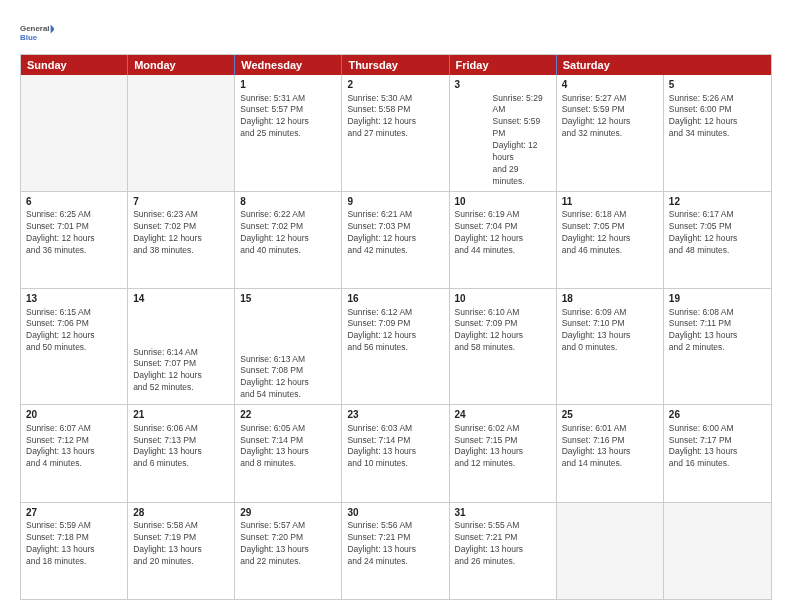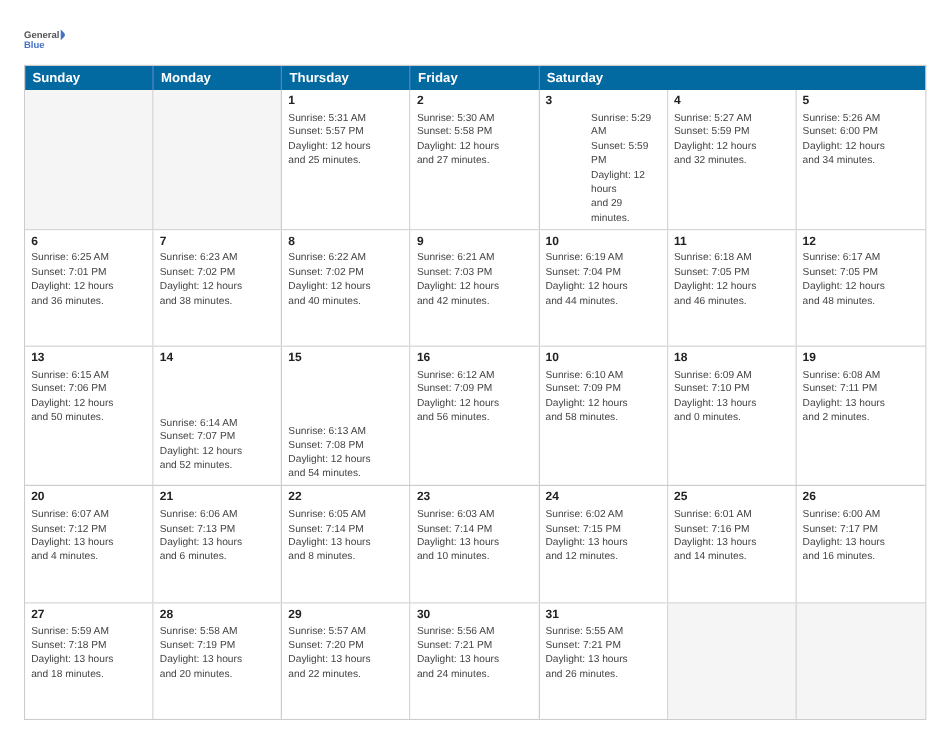--- a/index.html
+++ b/index.html
@@ -44,21 +44,21 @@
     }
     .calendar {
       flex: 1;
       display: flex;
       flex-direction: column;
       border: 1px solid #ccc;
     }
     .cal-header {
       display: grid;
       grid-template-columns: repeat(7, 1fr);
-      background: #0369a1;
+      background: #b91c1c;
     }
     .cal-header-cell {
       color: #fff;
       font-size: 11px;
       font-weight: bold;
       padding: 4px 6px;
       border-right: 1px solid #5a82cc;
       text-align: left;
     }
     .cal-header-cell:last-child { border-right: none; }
@@ -112,20 +112,21 @@
     <div class="title-block">
       <div class="month-title"></div>
       <div class="subtitle"></div>
     </div>
   </div>
 
   <div class="calendar">
     <div class="cal-header" id="cal-header-row">
         <div class="cal-header-cell">Sunday</div>
         <div class="cal-header-cell">Monday</div>
+        <div class="cal-header-cell">Wednesday</div>
         <div class="cal-header-cell">Thursday</div>
         <div class="cal-header-cell">Friday</div>
         <div class="cal-header-cell">Saturday</div>
       </div>
     <div class="cal-body" id="cal-body">
         <div class="cal-row">
           <div class="cal-cell empty"></div>
           <div class="cal-cell empty"></div>
           <div class="cal-cell">
             <div class="day-num">1</div>

